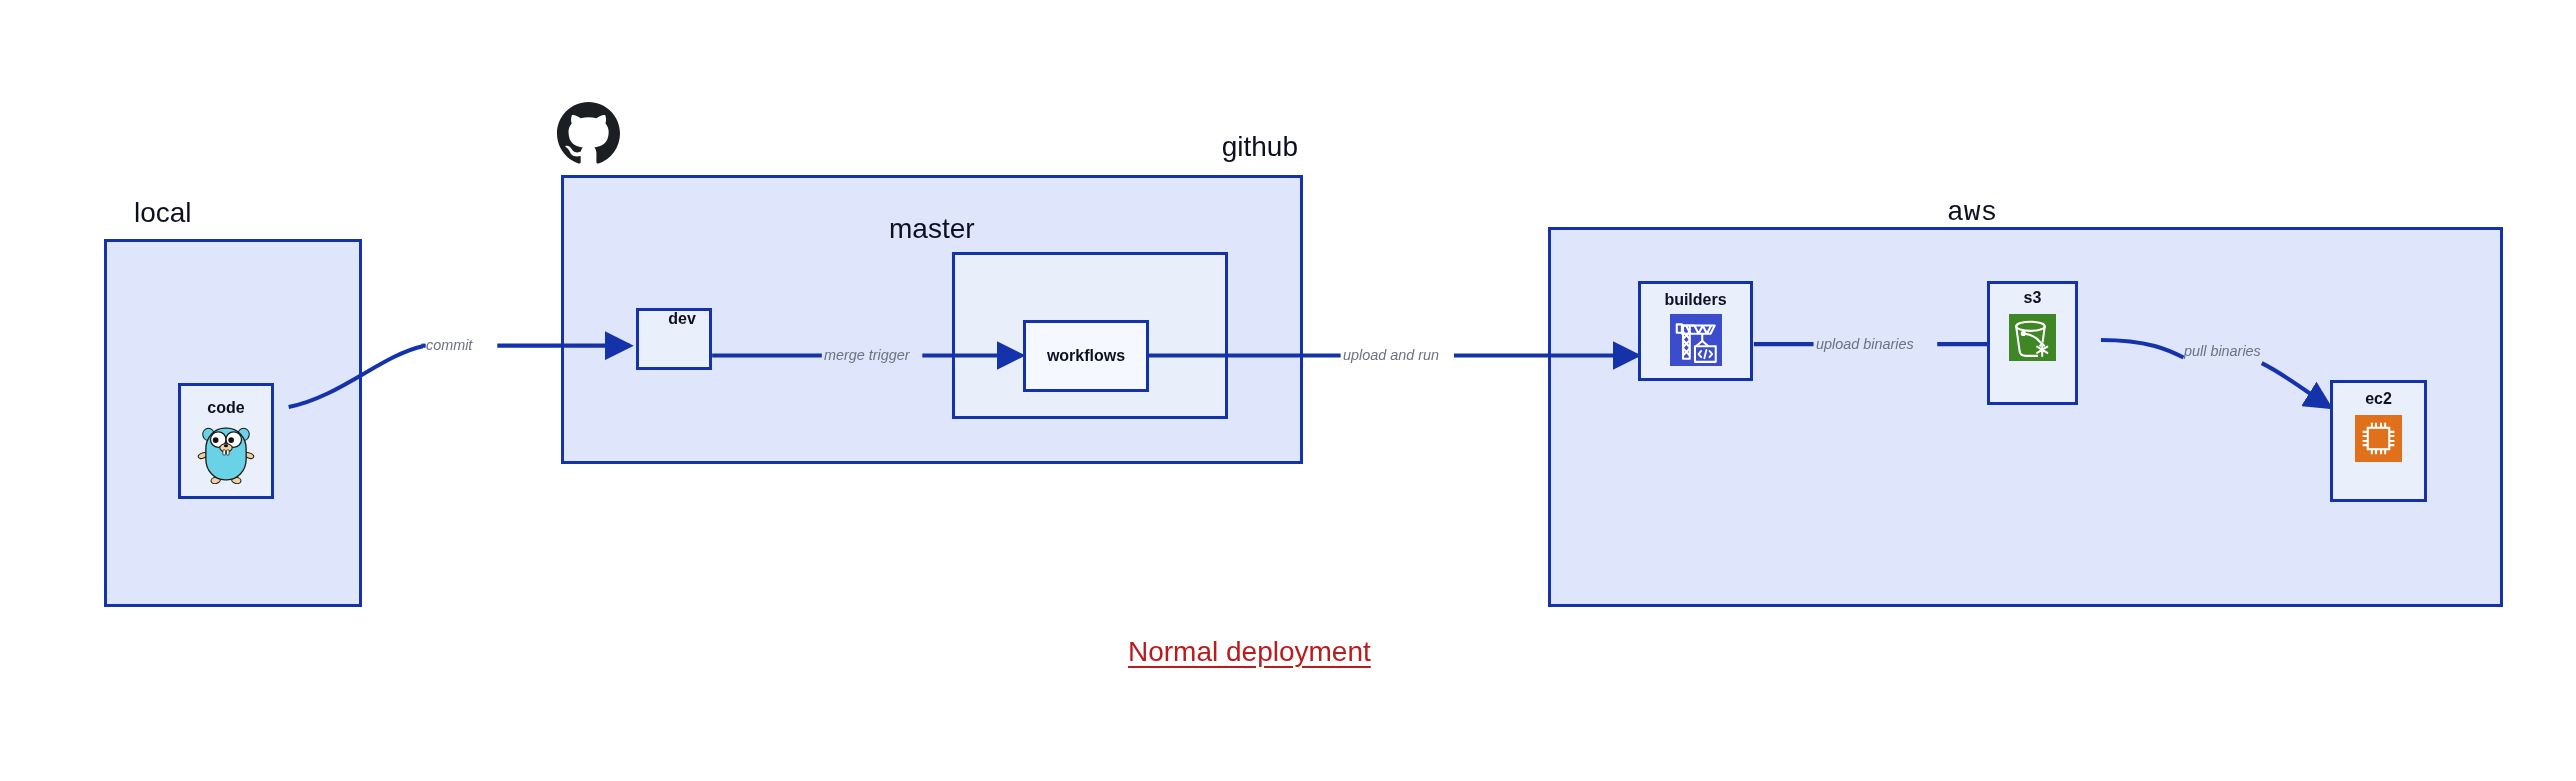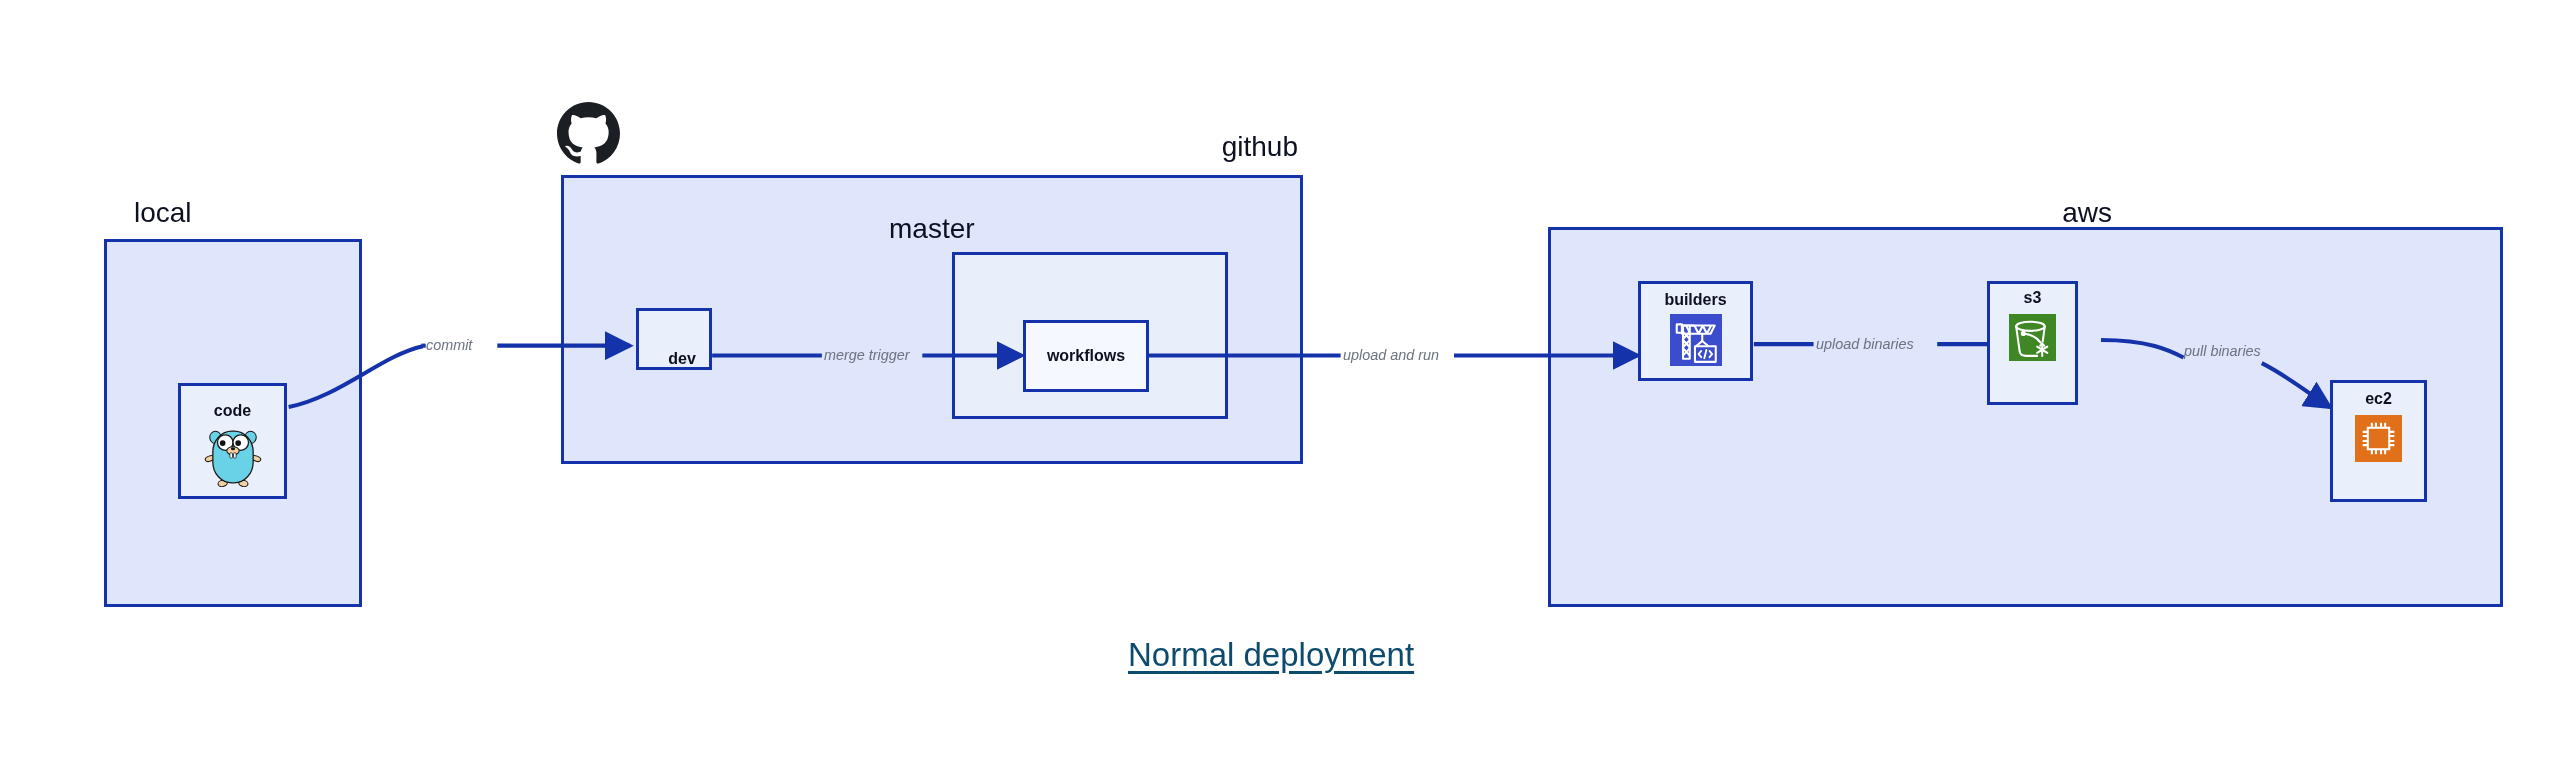--- a/index.html
+++ b/index.html
@@ -72,22 +72,22 @@
     font-size: 14.4px;
     font-style: italic;
     color: #6b7280;
     background: transparent;
     white-space: nowrap;
     line-height: 1;
   }
   
   #diagram-title {
     position: absolute;
-    font-size: 33px;
-    color: #0c4a6e;
+    font-size: 28px;
+    color: #b91c1c;
     text-decoration: underline;
     text-underline-offset: 5.2px;
     white-space: nowrap;
     line-height: 1;
   }
   
   #github-logo {
     position: absolute;
   }
 </style>
@@ -98,21 +98,21 @@
 
   <div class="container-label" style="left:134px; top:199px; width:124px; ">local</div>
   <div class="container" style="left:104px; top:239px; width:258px; height:368px;"></div>
 
   <div class="container-label" style="left:1061px; top:133px; width:237px; text-align:right;">github</div>
   <div class="container" style="left:561px; top:175px; width:742px; height:289px;"></div>
 
   <div class="container-label" style="left:889px; top:215px; width:216px; text-align:left;">master</div>
   <div class="container inner" style="left:952px; top:252px; width:276px; height:167px;"></div>
 
-  <div class="container-label" style="left:1947px; top:199px; width:165px; text-align:right;">aws</div>
+  <div class="container-label" style="left:1947px; top:199px; width:165px; text-align:left;font-family:Liberation Mono, monospace;">aws</div>
   <div class="container" style="left:1548px; top:227px; width:955px; height:380px;"></div>
 
   <svg class="edge-svg" viewBox="0 0 5054 1516" xmlns="http://www.w3.org/2000/svg">
     <defs>
       <marker id="arrowhead" markerWidth="7" markerHeight="7" refX="6" refY="3.5" orient="auto" markerUnits="strokeWidth">
         <path d="M0,0 L7,3.5 L0,7 z" fill="#1433ab"></path>
       </marker>
     </defs>
 
     <g>
@@ -153,21 +153,21 @@
   <div class="edge-label" style="left:426px; top:338px;">commit</div>
 
   <div class="edge-label" style="left:824px; top:348px;">merge trigger</div>
 
   <div class="edge-label" style="left:1343px; top:348px;">upload and run</div>
 
   <div class="edge-label" style="left:1816px; top:337px;">upload binaries</div>
 
   <div class="edge-label" style="left:2184px; top:344px;">pull binaries</div>
 
-  <div class="node" style="left:178px; top:383px; width:109px; height:116px; padding-top:17px;">
+  <div class="node" style="left:178px; top:383px; width:96px; height:116px; padding-top:4px;justify-content:center;">
     <span class="node-label">code</span>
     <span class="node-icon" style="margin-top:7.2px;">
       <svg width="58" height="61" viewBox="0 0 112 118" xmlns="http://www.w3.org/2000/svg">
 
         <ellipse cx="22" cy="22" rx="11" ry="12" fill="#69d2e7" stroke="#1a1a1a" stroke-width="2"></ellipse>
         <ellipse cx="90" cy="22" rx="11" ry="12" fill="#69d2e7" stroke="#1a1a1a" stroke-width="2"></ellipse>
 
         <ellipse cx="11" cy="63" rx="9" ry="5" fill="#f4d0a0" stroke="#1a1a1a" stroke-width="2" transform="rotate(-20 11 63)"></ellipse>
         <ellipse cx="101" cy="63" rx="9" ry="5" fill="#f4d0a0" stroke="#1a1a1a" stroke-width="2" transform="rotate(20 101 63)"></ellipse>
 
@@ -183,21 +183,21 @@
 
         <ellipse cx="56" cy="48" rx="12" ry="8" fill="#f4d0a0" stroke="#1a1a1a" stroke-width="2"></ellipse>
         <ellipse cx="56" cy="44" rx="4" ry="3" fill="#111111"></ellipse>
 
         <rect x="50" y="52" width="5" height="10" rx="1.5" fill="#ffffff" stroke="#1a1a1a" stroke-width="1.5"></rect>
         <rect x="57" y="52" width="5" height="10" rx="1.5" fill="#ffffff" stroke="#1a1a1a" stroke-width="1.5"></rect>
       </svg>
     </span>
   </div>
 
-  <div class="node" style="left:636px; top:308px; width:76px; height:62px; justify-content:flex-end;padding-left:16px;">
+  <div class="node" style="left:636px; top:308px; width:76px; height:62px; justify-content:flex-start;padding-left:16px;">
     <span class="node-label">dev</span>
   </div>
 
   <div class="node white" style="left:1023px; top:320px; width:126px; height:72px; justify-content:center;">
     <span class="node-label">workflows</span>
   </div>
 
   <div class="node" style="left:1638px; top:281px; width:115px; height:100px; padding-top:7.7px;">
     <span class="node-label">builders</span>
     <span class="node-icon" style="margin-top:6.7px;">

